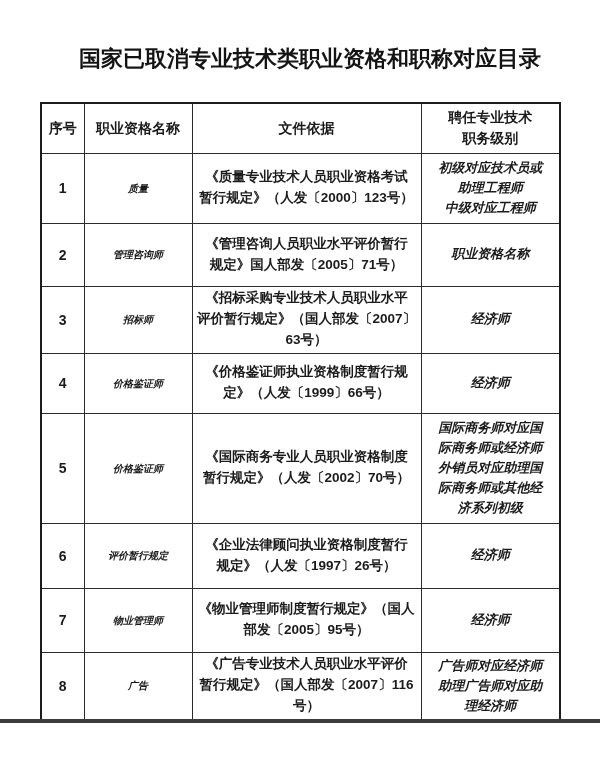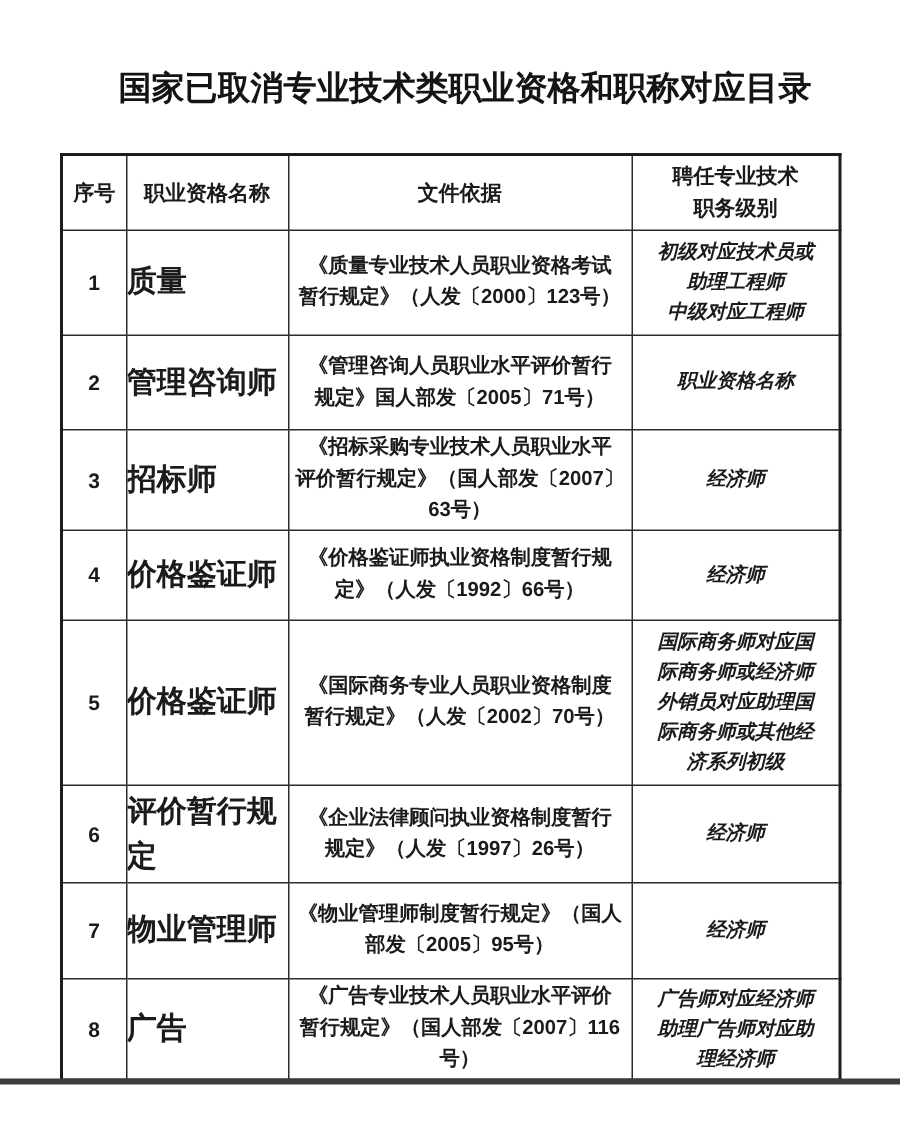--- a/index.html
+++ b/index.html
@@ -50,23 +50,24 @@
   th.h-cell {
     font-size: 14px;
     text-align: center;
     line-height: 1.5;
   }
   td.c-no {
     font-size: 14px;
     text-align: center;
   }
   td.c-name {
-    font-size: 20px;
-    text-align: left;
+    font-size: 10px;
+    text-align: center;
     line-height: 1.5;
+    font-style: italic;
   }
   td.c-basis {
     font-size: 13.5px;
     text-align: center;
     padding: 2px 5px;
     line-height: 1.55;
   }
   td.c-level {
     font-size: 13px;
     text-align: center;
@@ -139,21 +140,21 @@
         <td class="c-basis">《招标采购专业技术人员职业水平
 评价暂行规定》（国人部发〔2007〕
 63号）</td>
         <td class="c-level">经济师</td>
       </tr>
 
       <tr class="r4">
         <td class="c-no">4</td>
         <td class="c-name">价格鉴证师</td>
         <td class="c-basis">《价格鉴证师执业资格制度暂行规
-定》（人发〔1992〕66号）</td>
+定》（人发〔1999〕66号）</td>
         <td class="c-level">经济师</td>
       </tr>
 
       <tr class="r5">
         <td class="c-no">5</td>
         <td class="c-name">价格鉴证师</td>
         <td class="c-basis">《国际商务专业人员职业资格制度
 暂行规定》（人发〔2002〕70号）</td>
         <td class="c-level">国际商务师对应国
 际商务师或经济师

